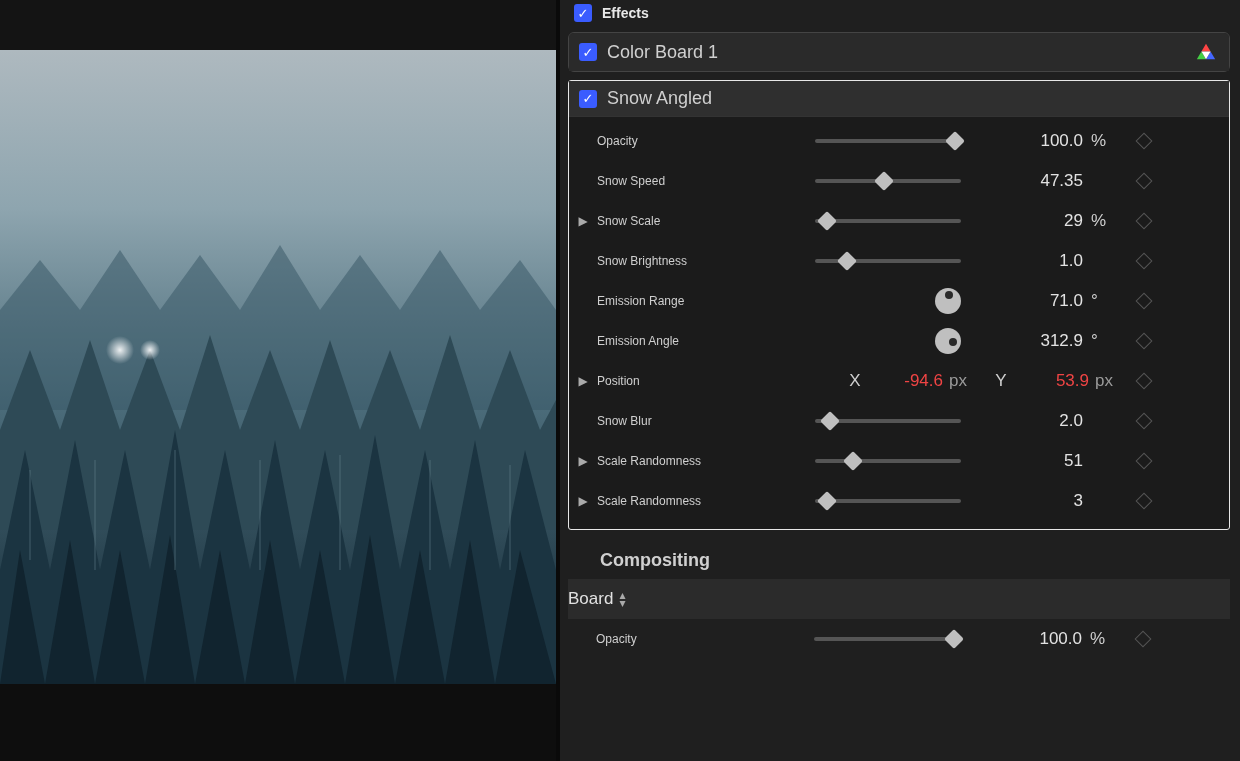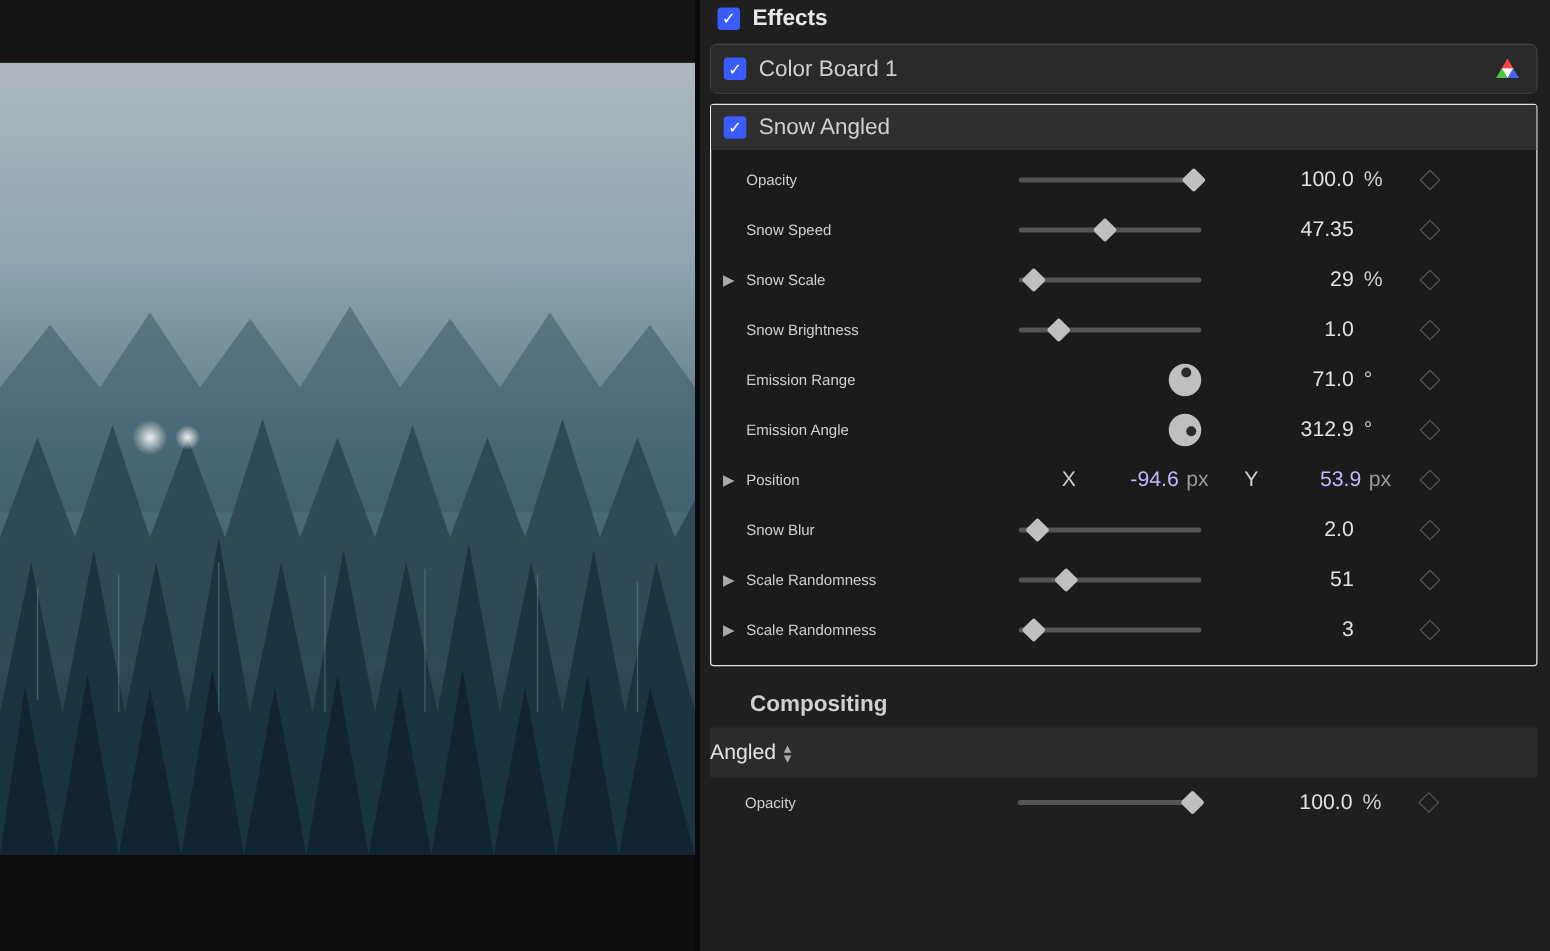--- a/index.html
+++ b/index.html
@@ -9,21 +9,21 @@
   .preview-top-pad { height: 50px; background: #141414; }
   .preview-image { height: 634px; position: relative; overflow: hidden; }
   .preview-image svg { width: 100%; height: 100%; display: block; }
   .preview-bottom-strip { flex: 1; background: #0e0e0e; }
   .divider { width: 4px; background: #0a0a0a; }
   .inspector-pane { flex: 1; height: 761px; background: #1f1f1f; display: flex; flex-direction: column; }
   .section-header { display: flex; align-items: center; gap: 10px; padding: 4px 14px 10px 14px; }
   .checkbox { width: 18px; height: 18px; border-radius: 3px; display: flex; align-items: center; justify-content: center; cursor: pointer; }
   .checkbox.checked { background: #3a5cff; }
   .checkbox .tick { color: white; font-size: 13px; line-height: 1; }
-  .section-title { font-size: 18px; font-weight: 600; color: #e8e8e8; }
+  .section-title { font-size: 14px; font-weight: 600; color: #e8e8e8; }
   .effects-box { margin: 0 10px 8px 8px; border: 1px solid #444; border-radius: 6px; background: #222; }
   .effect-row { display: flex; align-items: center; gap: 10px; padding: 8px 12px 8px 10px; background: #2a2a2a; }
   .effect-row.first { border-top-left-radius: 5px; border-top-right-radius: 5px; }
   .effect-label { font-size: 18px; color: #d0d0d0; flex: 1; }
   .color-prism { width: 22px; height: 22px; }
   .snow-panel { margin: 0 10px 8px 8px; border: 1px solid #e8e8e8; border-radius: 3px; background: #1b1b1b; }
   .snow-header { display: flex; align-items: center; gap: 10px; padding: 7px 12px 7px 10px; background: #2f2f2f; border-bottom: 1px solid #333; }
   .param-list { padding: 4px 0 8px 0; }
   .param-row { display: flex; align-items: center; height: 40px; padding: 0 8px 0 0; }
   .disclosure-cell { width: 28px; display: flex; justify-content: center; font-size: 12px; color: #aaa; }
@@ -35,21 +35,21 @@
   .slider-thumb.rand { border-radius: 2px; background: #bfbfbf; }
   .dial-cell { width: 158px; display: flex; align-items: center; justify-content: flex-end; padding-right: 6px; }
   .dial { width: 26px; height: 26px; border-radius: 50%; background: #bfbfbf; position: relative; }
   .dial .dot { position: absolute; width: 8px; height: 8px; background: #2a2a2a; border-radius: 50%; }
   .value-cell { width: 120px; text-align: right; font-size: 17px; color: #e2e2e2; padding-right: 4px; font-variant-numeric: tabular-nums; }
   .unit-cell { width: 36px; text-align: left; font-size: 17px; color: #cfcfcf; padding-left: 4px; }
   .keyframe-cell { width: 42px; display: flex; justify-content: center; }
   .keyframe-diamond { width: 12px; height: 12px; transform: rotate(45deg); border: 1px solid #555; background: transparent; }
   .pos-cell { display:flex; align-items:center; justify-content:flex-end; }
   .pos-label { width: 20px; text-align:center; font-size:17px; color:#cfcfcf; }
-  .pos-val { width: 78px; text-align:right; font-size:17px; color:#c4b5fd; font-variant-numeric: tabular-nums; }
+  .pos-val { width: 78px; text-align:right; font-size:17px; color:#ef4444; font-variant-numeric: tabular-nums; }
   .pos-unit { width: 34px; text-align:left; padding-left:6px; font-size:17px; color:#9a9a9a; }
   .compositing-header { padding: 12px 0 8px 40px; font-size: 18px; color: #d0d0d0; font-weight: bold; }
   .blend-row { display:flex; align-items:center; height:40px; background:#2b2b2b; padding: 0 8px 0 0; margin: 0 10px 0 8px; }
   .blend-label { padding-left: 32px; font-size: 17px; color:#cfcfcf; flex:1; }
   .blend-select { display:flex; align-items:center; gap:6px; font-size:17px; color:#e2e2e2; padding-right: 60px; }
   .stepper { font-size: 12px; color: #aaa; line-height:0.7; display:flex; flex-direction:column; }
   .opacity-row { display:flex; align-items:center; height:40px; padding: 0 8px 0 0; margin: 0 10px 0 8px; }
 </style>
 </head>
 <body>
@@ -282,21 +282,21 @@
               <div class="keyframe-diamond"></div>
             </div>
           </div>
         </div>
     </div>
 
     <div class="compositing-header">Compositing</div>
 
     <div class="blend-row">
       <div class="blend-select">
-        <span>Angled</span>
+        <span>Board</span>
         <span class="stepper">
             <span>▴</span>
             <span>▾</span>
           </span>
       </div>
       <div style="width:42px"></div>
     </div>
 
     <div class="opacity-row">
       <div class="disclosure-cell"></div>

